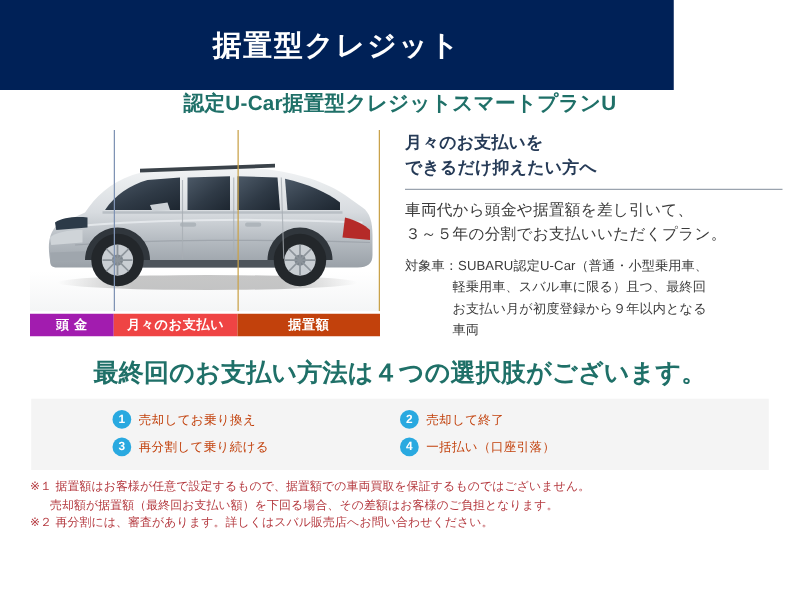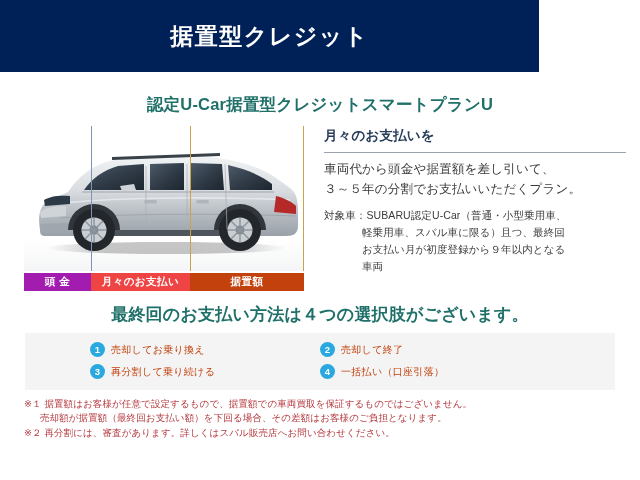--- a/index.html
+++ b/index.html
@@ -33,21 +33,20 @@
     letter-spacing: 1.5px;
     line-height: 1;
   }
 
   
   .plan-title {
     text-align: center;
     color: #1f7068;
     font-size: 16.5px;
     font-weight: bold;
-    margin-top: 22px;
     letter-spacing: 0.2px;
   }
 
   
   .main {
     display: flex;
     margin-top: 10px;
     padding-left: 24px;
     padding-right: 14px;
     box-sizing: border-box;
@@ -135,21 +134,21 @@
   }
   .rc-target .indent {
     display: block;
     padding-left: 38px;
   }
 
   
   .options-title {
     text-align: center;
     color: #1f7068;
-    font-size: 17px;
+    font-size: 20px;
     font-weight: bold;
     margin-top: 12px;
     letter-spacing: 0.2px;
   }
   .options-box {
     margin: 7px auto 0 auto;
     width: 590px;
     background: #f4f4f4;
     padding: 9px 0 11px 0;
     box-sizing: border-box;
@@ -301,20 +300,21 @@
     <div class="seg-bar">
       <div class="seg seg-down">頭 金</div>
       <div class="seg seg-month">月々のお支払い</div>
       <div class="seg seg-resid">据置額</div>
     </div>
   </div>
 
   <div class="right-col">
     <div class="rc-heading">
       <div>月々のお支払いを</div>
+      <div>できるだけ抑えたい方へ</div>
     </div>
     <hr class="rc-rule">
     <div class="rc-body">
       <div>車両代から頭金や据置額を差し引いて、</div>
       <div>３～５年の分割でお支払いいただくプラン。</div>
     </div>
     <div class="rc-target">
       <span>対象車：SUBARU認定U-Car（普通・小型乗用車、</span>
       <span class="indent">軽乗用車、スバル車に限る）且つ、最終回</span>
       <span class="indent">お支払い月が初度登録から９年以内となる</span>

